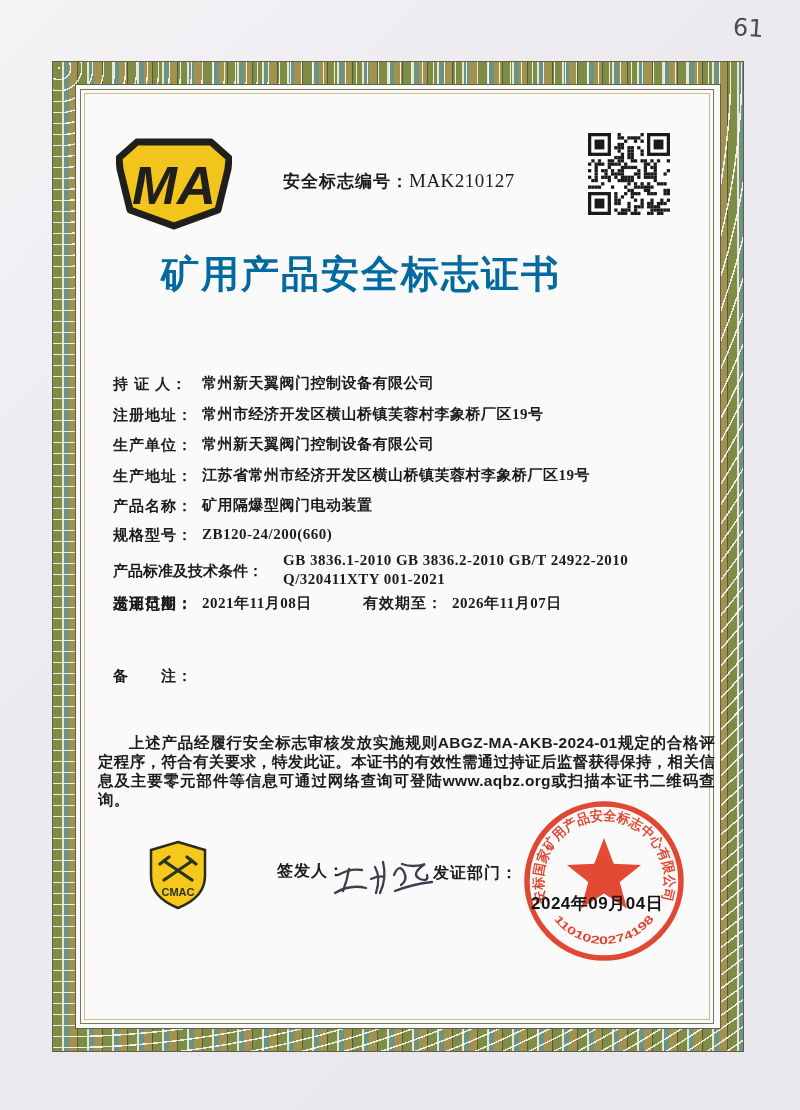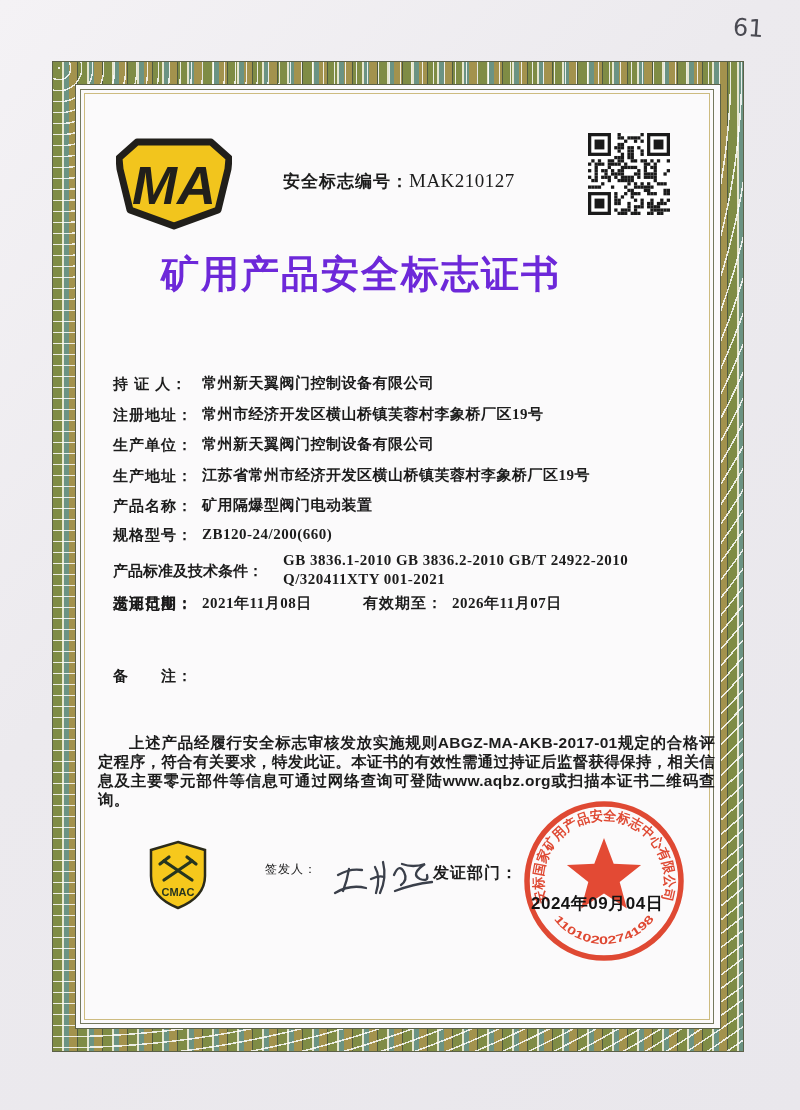--- a/index.html
+++ b/index.html
@@ -27,35 +27,35 @@
   
   .corner-note{left:733px;top:14px;font-size:24px;color:#4a4a52;transform:rotate(4deg);
     font-family:"DejaVu Sans",sans-serif;}
   .ma-logo{left:116px;top:137px;width:116px;height:93px;}
   .mark-no{left:283px;top:170px;font-size:17px;font-weight:bold;letter-spacing:1px;}
   .mark-no .val{font-family:"Liberation Serif",serif;font-size:19px;font-weight:normal;letter-spacing:0.5px;}
   .qr{left:588px;top:133px;width:82px;height:82px;background:#fff;}
   .qr svg{width:82px;height:82px;display:block;}
   
   .cert-title{left:52px;top:249px;width:618px;text-align:center;font-size:38px;font-weight:900;
-    letter-spacing:2px;color:#6d28d9;}
+    letter-spacing:2px;color:#0369a1;}
   
   .row{left:113px;display:flex;font-size:15px;font-weight:bold;line-height:19px;margin-top:36px;}
   .lbl{white-space:pre;flex:0 0 89px;letter-spacing:1px;}
   .val{letter-spacing:0.5px;font-family:Liberation Serif, serif;}
   .row-std{align-items:center;justify-content:flex-end;}
   .row-std .lbl{flex:0 0 170px;letter-spacing:0;}
   .row-std .val{width:432px;overflow-wrap:anywhere;}
   .date-part{display:flex;font-size:15px;font-weight:bold;}
   
   .statement{left:98px;top:733px;width:617px;font-size:15.5px;font-weight:bold;
     line-height:19px;text-indent:31px;letter-spacing:0.3px;text-align:justify;}
   
   .cmac{left:147px;top:840px;width:62px;height:70px;}
-  .signer-lbl{left:265px;top:861px;font-size:12px;font-weight:normal;letter-spacing:1px;}
+  .signer-lbl{left:277px;top:861px;font-size:16px;font-weight:bold;letter-spacing:1px;}
   .signature{left:330px;top:843px;width:108px;height:62px;}
   .dept-lbl{left:433px;top:863px;font-size:16px;font-weight:bold;letter-spacing:1px;}
   .seal{left:521px;top:797px;width:166px;height:166px;}
   .seal-date{left:531px;top:892px;font-size:17px;font-weight:bold;color:#141414;letter-spacing:0.5px;}
 </style>
 </head>
 <body>
 
 <div class="abs corner-note">61</div>
 
@@ -333,21 +333,21 @@
 <div class="abs date-part" style="left:363px;top:594px">
   <span class="lbl">有效期至：</span>
   <span class="val">2026年11月07日</span>
 </div>
 
 <div class="abs row" style="top:630px">
   <span class="lbl">备　　注：</span>
   <span class="val"></span>
 </div>
 
-<div class="abs statement">上述产品经履行安全标志审核发放实施规则ABGZ-MA-AKB-2017-01规定的合格评定程序，符合有关要求，特发此证。本证书的有效性需通过持证后监督获得保持，相关信息及主要零元部件等信息可通过网络查询可登陆www.aqbz.org或扫描本证书二维码查询。</div>
+<div class="abs statement">上述产品经履行安全标志审核发放实施规则ABGZ-MA-AKB-2024-01规定的合格评定程序，符合有关要求，特发此证。本证书的有效性需通过持证后监督获得保持，相关信息及主要零元部件等信息可通过网络查询可登陆www.aqbz.org或扫描本证书二维码查询。</div>
 
 <div class="abs cmac">
   <svg viewBox="0 0 62 70" width="62" height="70">
     <path d="M31,2 L58,10 L58,36 C58,53 46,62 31,68 C16,62 4,53 4,36 L4,10 Z" fill="#f6c81c" stroke="#2b2b1a" stroke-width="2.5"></path>
     <g stroke="#26351f" stroke-width="3.2" stroke-linecap="round">
       <line x1="17" y1="21" x2="45" y2="40"></line>
       <line x1="45" y1="21" x2="17" y2="40"></line>
       <path d="M13,24 L22,17" fill="none"></path>
       <path d="M49,24 L40,17" fill="none"></path>
     </g>

